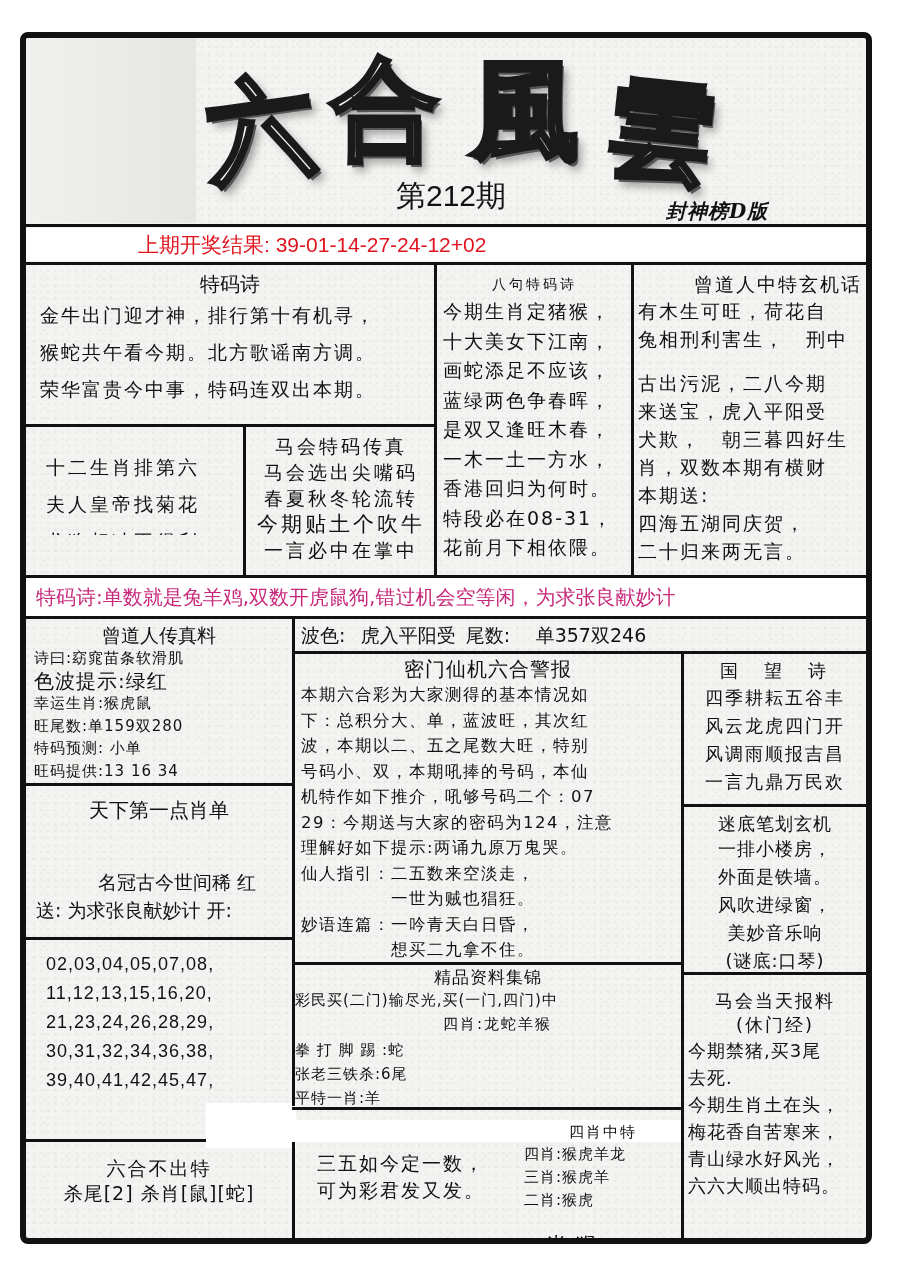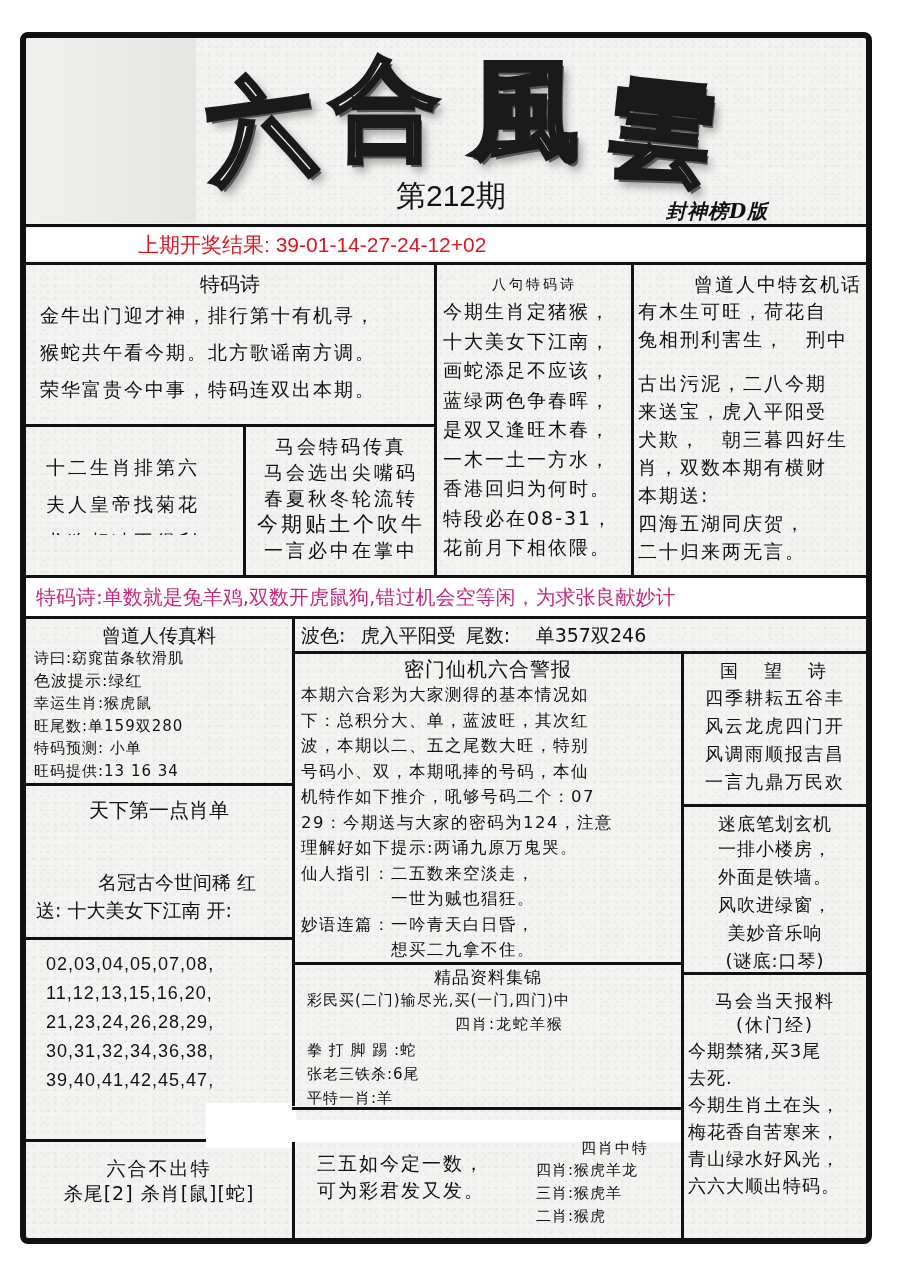--- a/index.html
+++ b/index.html
@@ -115,32 +115,32 @@
   <div class="hl" style="left:0;top:537px;width:840px;"></div>
 
   <div class="cell" style="left:0;top:540px;width:840px;height:38px;background:#fff;padding:6px 10px;">
     <div class="line pink" style="font-size:20px;line-height:26px;">特码诗:单数就是兔羊鸡,双数开虎鼠狗,错过机会空等闲，为求张良献妙计</div>
   </div>
   <div class="hl" style="left:0;top:578px;width:840px;"></div>
 
   <div class="cell" style="left:0;top:581px;width:266px;height:164px;padding:4px 8px;">
     <div style="font-size:19px;line-height:24px;text-align:center;">曾道人传真料</div>
     <div class="line" style="font-size:15px;line-height:22.5px;letter-spacing:1px;"><span>诗曰:</span><span>窈窕苗条软滑肌</span></div>
-    <div class="line" style="font-size:16px;line-height:22.5px;letter-spacing:1px;"><span>色波提示:</span><span>绿红</span></div>
+    <div class="line" style="font-size:20px;line-height:22.5px;letter-spacing:1px;"><span>色波提示:</span><span>绿红</span></div>
     <div class="line" style="font-size:15px;line-height:22.5px;letter-spacing:1px;"><span>幸运生肖:</span><span>猴虎鼠</span></div>
     <div class="line" style="font-size:15px;line-height:22.5px;letter-spacing:1px;"><span>旺尾数:</span><span>单159双280</span></div>
     <div class="line" style="font-size:15px;line-height:22.5px;letter-spacing:1px;"><span>特码预测:</span><span> 小单</span></div>
     <div class="line" style="font-size:15px;line-height:22.5px;letter-spacing:1px;"><span>旺码提供:</span><span>13 16 34</span></div>
   </div>
   <div class="hl" style="left:0;top:745px;width:268px;"></div>
 
   <div class="cell" style="left:0;top:748px;width:266px;height:152px;padding:10px 10px;">
     <div style="font-size:20px;line-height:28px;text-align:center;">天下第一点肖单</div>
     <div class="line" style="font-size:19px;line-height:28px;padding-left:62px;margin-top:44px;">名冠古今世间稀 红</div>
-    <div class="line" style="font-size:19px;line-height:28px;">送: 十大美女下江南 开:</div>
+    <div class="line" style="font-size:19px;line-height:28px;">送: 为求张良献妙计 开:</div>
   </div>
   <div class="hl" style="left:0;top:899px;width:268px;"></div>
 
   <div class="cell" style="left:0;top:902px;width:266px;height:190px;padding:10px 20px;">
     <div class="line" style="font-size:18px;line-height:29px;letter-spacing:1px;font-family:'Liberation Sans',sans-serif;">02,03,04,05,07,08,</div>
     <div class="line" style="font-size:18px;line-height:29px;letter-spacing:1px;font-family:'Liberation Sans',sans-serif;">11,12,13,15,16,20,</div>
     <div class="line" style="font-size:18px;line-height:29px;letter-spacing:1px;font-family:'Liberation Sans',sans-serif;">21,23,24,26,28,29,</div>
     <div class="line" style="font-size:18px;line-height:29px;letter-spacing:1px;font-family:'Liberation Sans',sans-serif;">30,31,32,34,36,38,</div>
     <div class="line" style="font-size:18px;line-height:29px;letter-spacing:1px;font-family:'Liberation Sans',sans-serif;">39,40,41,42,45,47,</div>
   </div>
@@ -171,36 +171,36 @@
     <div class="line" style="font-size:16.5px;line-height:25.5px;letter-spacing:1.5px;">机特作如下推介，吼够号码二个：07</div>
     <div class="line" style="font-size:16.5px;line-height:25.5px;letter-spacing:1.5px;">29：今期送与大家的密码为124，注意</div>
     <div class="line" style="font-size:16.5px;line-height:25.5px;letter-spacing:1.5px;">理解好如下提示:两诵九原万鬼哭。</div>
     <div class="line" style="font-size:16.5px;line-height:25.5px;letter-spacing:1.5px;">仙人指引：二五数来空淡走，</div>
     <div class="line" style="font-size:16.5px;line-height:25.5px;letter-spacing:1.5px;">　　　　　一世为贼也猖狂。</div>
     <div class="line" style="font-size:16.5px;line-height:25.5px;letter-spacing:1.5px;">妙语连篇：一吟青天白日昏，</div>
     <div class="line" style="font-size:16.5px;line-height:25.5px;letter-spacing:1.5px;">　　　　　想买二九拿不住。</div>
   </div>
   <div class="hl" style="left:266px;top:924px;width:390px;"></div>
 
-  <div class="cell" style="left:269px;top:927px;width:386px;height:142px;padding:0 12px;">
+  <div class="cell" style="left:269px;top:927px;width:386px;height:142px;padding:0 0;">
     <div style="font-size:17px;line-height:24px;text-align:center;letter-spacing:1px;">精品资料集锦</div>
     <div class="line" style="font-size:15px;line-height:23px;letter-spacing:1px;">彩民买(二门)输尽光,买(一门,四门)中</div>
     <div class="line" style="font-size:15px;line-height:24px;letter-spacing:2px;padding-left:148px;">四肖:龙蛇羊猴</div>
     <div class="line" style="font-size:15px;line-height:24px;letter-spacing:1px;margin-top:2px;">拳 打 脚 踢 :蛇</div>
     <div class="line" style="font-size:15px;line-height:24px;letter-spacing:1px;">张老三铁杀:6尾</div>
     <div class="line" style="font-size:15px;line-height:24px;letter-spacing:1px;">平特一肖:羊</div>
   </div>
   <div class="hl" style="left:266px;top:1069px;width:390px;"></div>
 
   <div class="abs" style="left:269px;top:1082px;width:386px;height:22px;background:#fff;"></div>
   <div class="cell" style="left:269px;top:1104px;width:240px;height:100px;padding:8px 22px;">
     <div class="line" style="font-size:19px;line-height:27px;letter-spacing:2px;">三五如今定一数，</div>
     <div class="line" style="font-size:19px;line-height:27px;letter-spacing:2px;">可为彩君发又发。</div>
   </div>
-  <div class="cell" style="left:510px;top:1083px;width:150px;height:125px;padding:16px 0;">
+  <div class="cell" style="left:498px;top:1083px;width:150px;height:125px;padding:0 0;">
     <div class="line" style="font-size:15px;line-height:22px;letter-spacing:2px;padding-left:45px;">四肖中特</div>
     <div class="line" style="font-size:15px;line-height:23px;letter-spacing:1px;">四肖:猴虎羊龙</div>
     <div class="line" style="font-size:15px;line-height:23px;letter-spacing:1px;">三肖:猴虎羊</div>
     <div class="line" style="font-size:15px;line-height:23px;letter-spacing:1px;">二肖:猴虎</div>
     <div class="line" style="font-size:21px;line-height:23px;letter-spacing:1px;margin-top:22px;">一肖:猴</div>
   </div>
   <div class="vl" style="left:655px;top:613px;height:600px;"></div>
 
   <div class="cell" style="left:658px;top:616px;width:182px;height:150px;padding:4px 4px;text-align:center;">
     <div style="font-size:18px;line-height:26px;letter-spacing:4px;">国　望　诗</div>

